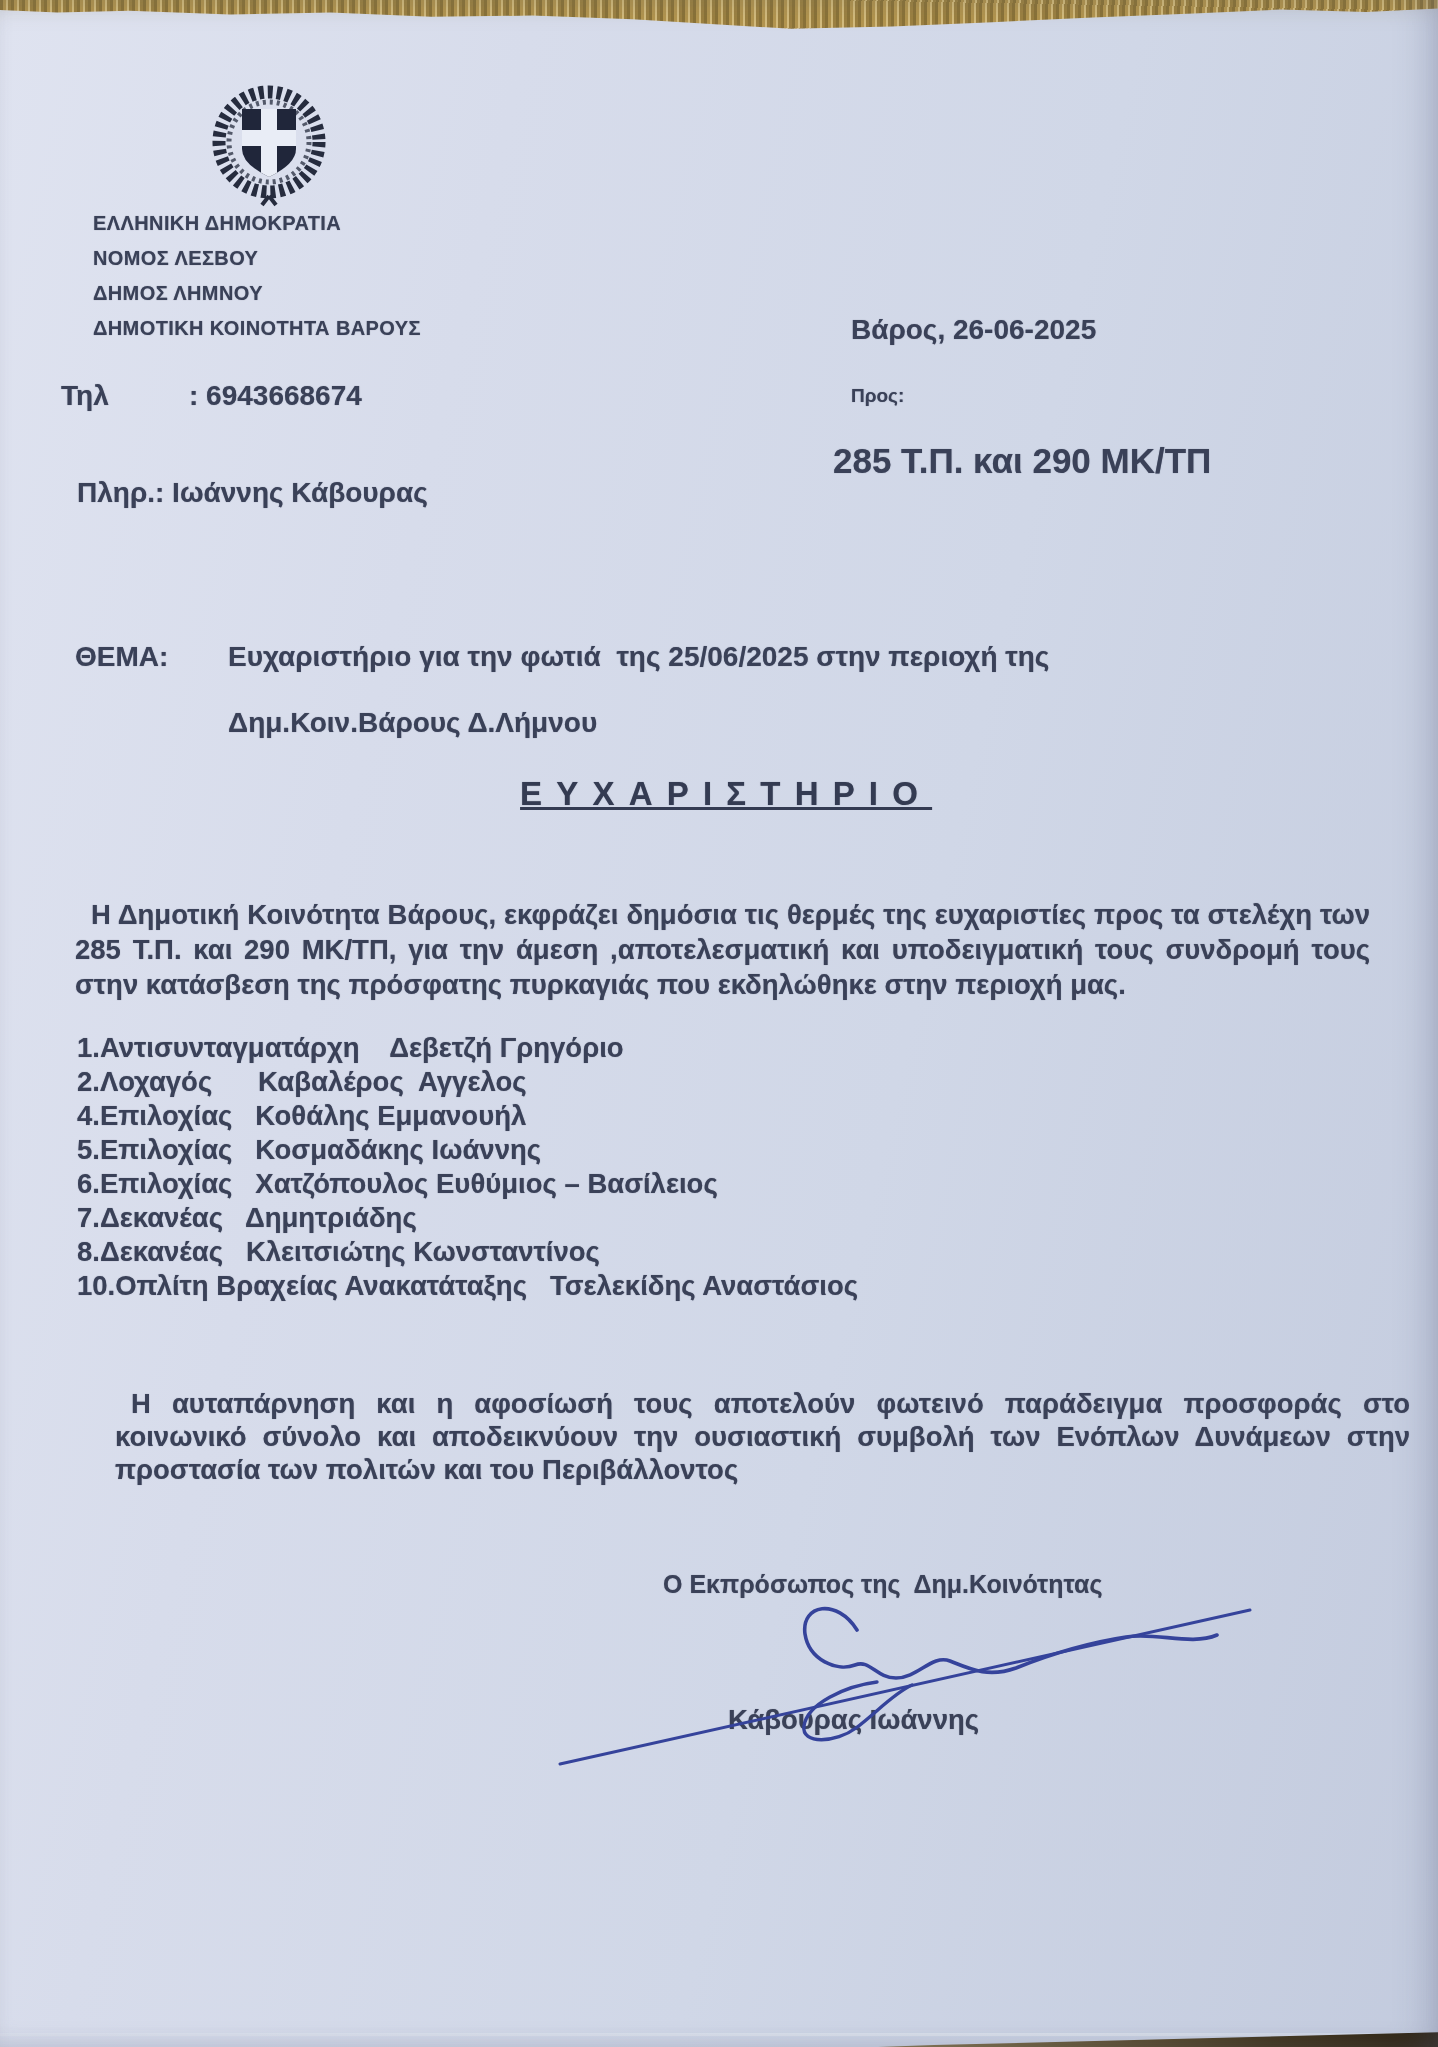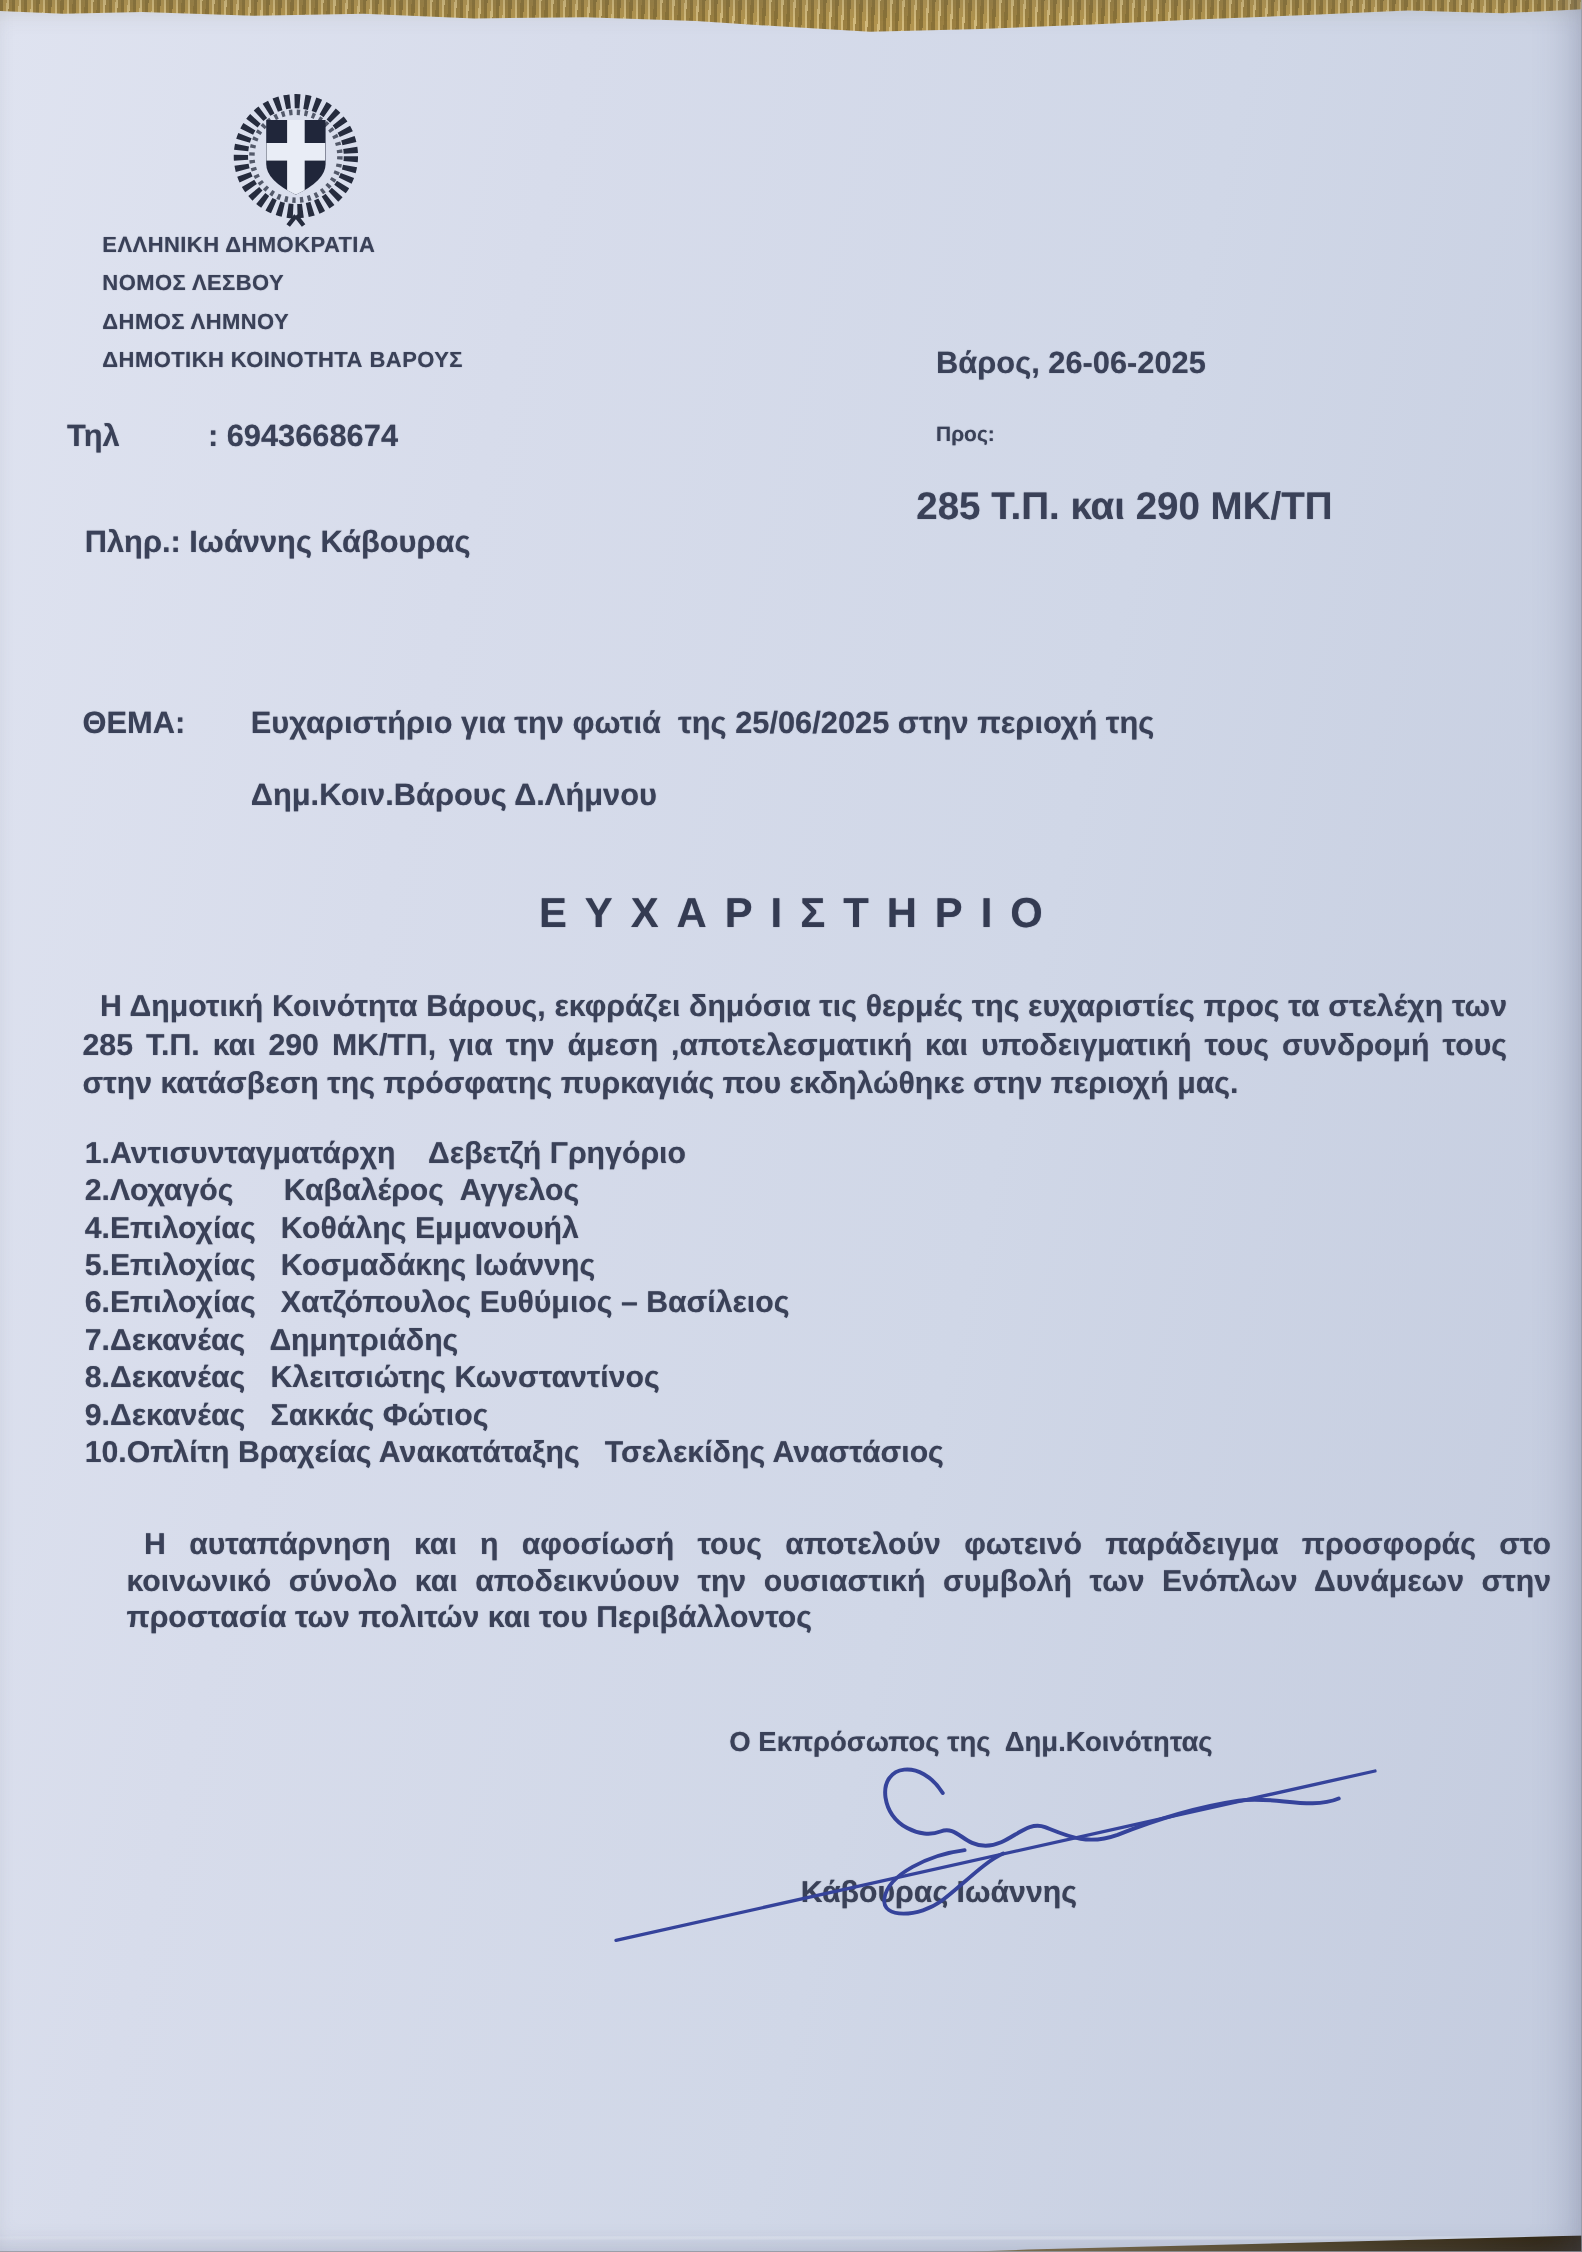--- a/index.html
+++ b/index.html
@@ -39,22 +39,22 @@
   .place-date{position:absolute;left:851px;top:314px;font-size:28px;}
   .phone{position:absolute;left:61px;top:380px;font-size:28px;}
   .phone .lbl{display:inline-block;min-width:128px;}
   .pros{position:absolute;left:851px;top:385px;font-size:19px;}
   .tovalue{position:absolute;left:833px;top:441px;font-size:35px;}
   .contact{position:absolute;left:77px;top:477px;font-size:28px;}
   .subject{position:absolute;left:75px;top:641px;font-size:28px;display:flex;}
   .subject .lbl{width:153px;flex:none;}
   .subject .l2{margin-top:34px;}
   .doc-title{
-    position:absolute;left:0;right:0;top:810px;text-align:center;
-    font-size:38px;letter-spacing:.43em;text-indent:.43em;color:#343b52;
+    position:absolute;left:0;right:0;top:775px;text-align:center;
+    font-size:33px;letter-spacing:.43em;text-indent:.43em;color:#343b52;text-decoration:underline;
   }
   .para{position:absolute;left:75px;width:1295px;font-size:27.5px;text-align:justify;}
   .p1{top:853px;line-height:35px;text-indent:16px;margin-top:44px;}
   .p2{top:1387px;line-height:33px;text-indent:16px;margin-left:40px;}
   .rlist{position:absolute;left:77px;top:1031px;font-size:27.5px;line-height:34px;}
   .pre{white-space:pre-wrap;}
   .sig-h{position:absolute;left:663px;top:1570px;font-size:25px;}
   .sig-name{position:absolute;left:728px;top:1704px;font-size:27.5px;}
   .sig-ink{position:absolute;left:545px;top:1586px;width:720px;height:195px;pointer-events:none;}
 </style>
@@ -112,21 +112,20 @@
   <div class="para p1">Η Δημοτική Κοινότητα Βάρους, εκφράζει δημόσια τις θερμές της ευχαριστίες προς τα στελέχη των 285 Τ.Π. και 290 ΜΚ/ΤΠ, για την άμεση ,αποτελεσματική και υποδειγματική τους συνδρομή τους στην κατάσβεση της πρόσφατης πυρκαγιάς που εκδηλώθηκε στην περιοχή μας.</div>
 
   <div class="rlist">
     <div class="pre">1.Αντισυνταγματάρχη    Δεβετζή Γρηγόριο</div>
     <div class="pre">2.Λοχαγός      Καβαλέρος  Αγγελος</div>
     <div class="pre">4.Επιλοχίας   Κοθάλης Εμμανουήλ</div>
     <div class="pre">5.Επιλοχίας   Κοσμαδάκης Ιωάννης</div>
     <div class="pre">6.Επιλοχίας   Χατζόπουλος Ευθύμιος – Βασίλειος</div>
     <div class="pre">7.Δεκανέας   Δημητριάδης</div>
     <div class="pre">8.Δεκανέας   Κλειτσιώτης Κωνσταντίνος</div>
-    <div class="pre">9.Δεκανέας   Σακκάς Φώτιος</div>
     <div class="pre">10.Οπλίτη Βραχείας Ανακατάταξης   Τσελεκίδης Αναστάσιος</div>
   </div>
 
   <div class="para p2">Η αυταπάρνηση και η αφοσίωσή τους αποτελούν φωτεινό παράδειγμα προσφοράς στο κοινωνικό σύνολο και αποδεικνύουν την ουσιαστική συμβολή των Ενόπλων Δυνάμεων στην προστασία των πολιτών και του Περιβάλλοντος</div>
 
   <div class="sig-h pre">Ο Εκπρόσωπος της  Δημ.Κοινότητας</div>
   <div class="sig-name">Κάβουρας Ιωάννης</div>
 
   <svg class="sig-ink" viewBox="0 0 720 195" xmlns="http://www.w3.org/2000/svg">
     <g fill="none" stroke="#35439b" stroke-linecap="round">

